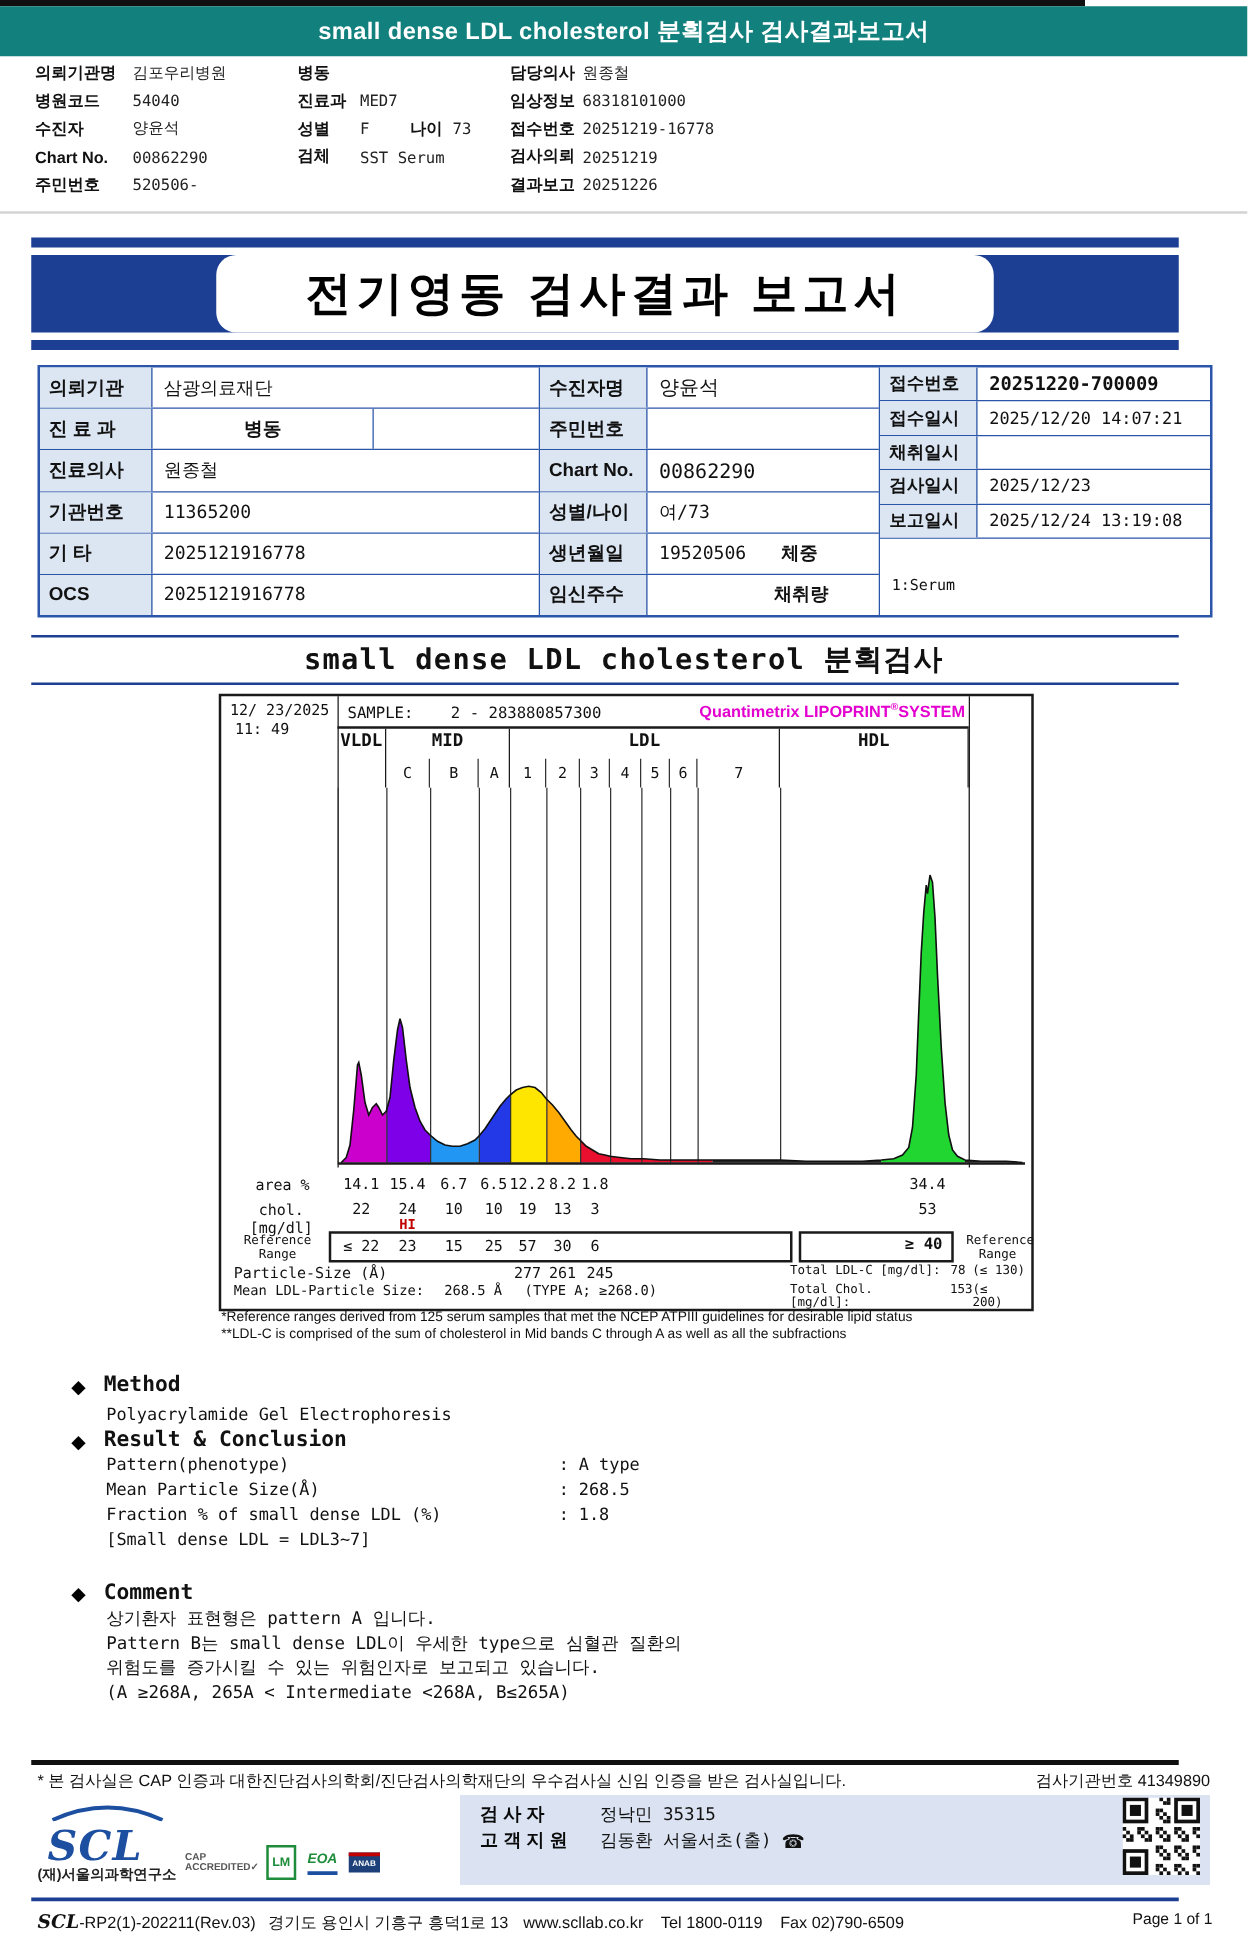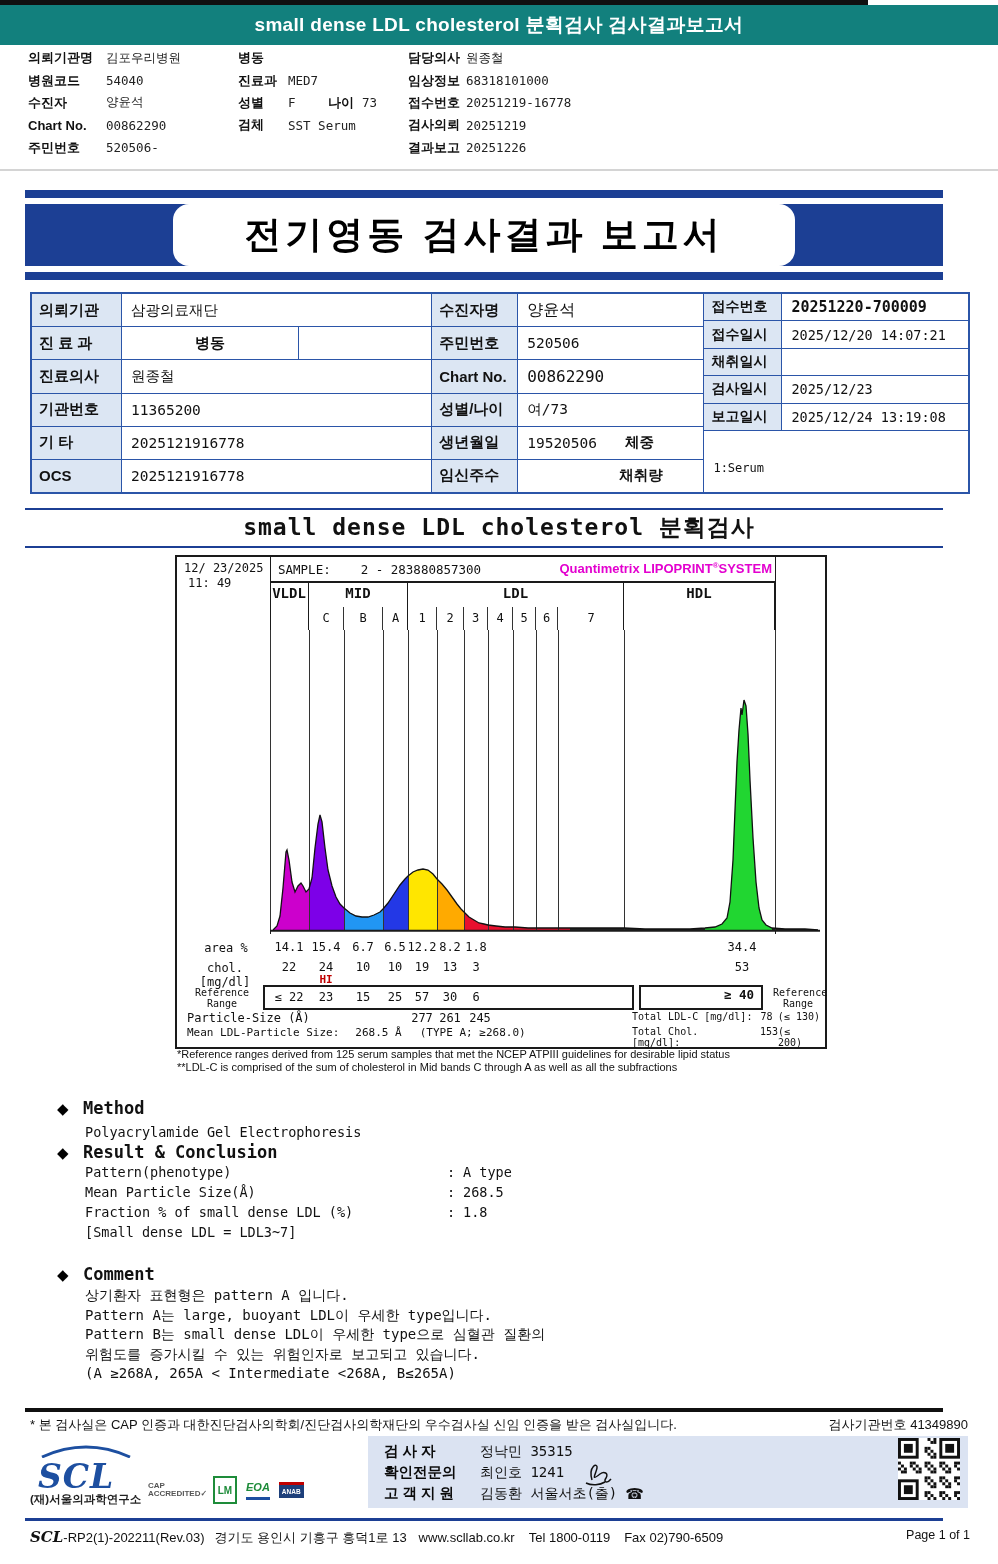--- a/index.html
+++ b/index.html
@@ -221,21 +221,20 @@
         <div class="pval">2025121916778</div>
       </div>
   </div>
   <div class="pg pg2">
     <div class="prow">
         <div class="plabel">수진자명</div>
         <div class="pval" style="font-size:16px">양윤석</div>
       </div>
     <div class="prow">
         <div class="plabel">주민번호</div>
-        <div class="pval">520506</div>
       </div>
     <div class="prow">
         <div class="plabel">Chart No.</div>
         <div class="pval" style="font-size:16px">00862290</div>
       </div>
     <div class="prow">
         <div class="plabel">성별/나이</div>
         <div class="pval">여/73</div>
       </div>
     <div class="prow">
@@ -456,21 +455,20 @@
     <span class="rl">Fraction % of small dense LDL (%)</span>
     <span class="rc">:</span>
     <span>1.8</span>
   </div>
 <div class="sbody" style="left:85px;top:1224px">[Small dense LDL = LDL3~7]</div>
 
 <div class="diamond" style="left:57px;top:1266px">◆</div>
 <div class="shead" style="left:83px;top:1264px">Comment</div>
 <div class="cmt">
   <div>상기환자 표현형은 pattern A 입니다.</div>
-  <div>Pattern A는 large, buoyant LDL이 우세한 type입니다.</div>
   <div>Pattern B는 small dense LDL이 우세한 type으로 심혈관 질환의</div>
   <div>위험도를 증가시킬 수 있는 위험인자로 보고되고 있습니다.</div>
   <div>(A ≥268A, 265A &lt; Intermediate &lt;268A, B≤265A)</div>
 </div>
 
 <div class="blackbar"></div>
 <div class="certline">* 본 검사실은 CAP 인증과 대한진단검사의학회/진단검사의학재단의 우수검사실 신임 인증을 받은 검사실입니다.</div>
 <div class="orgno">검사기관번호 41349890</div>
 
 <div class="scl-wrap">
@@ -485,27 +483,20 @@
   <div class="badge-lm">LM</div>
   <div class="badge-eoa">EOA</div>
   <div class="badge-anab">ANAB</div>
 </div>
 
 <div class="sig-block">
   <div class="sigrow">
       <span class="siglabel">검  사  자</span>
       <span class="sigval">정낙민 35315</span>
     </div>
-  <div class="sigrow">
-      <span class="siglabel">확인전문의</span>
-      <span class="sigval">최인호 1241</span>
-    <svg width="36" height="26" viewBox="0 0 36 26" style="margin-left:14px">
-        <path d="M14,20 C10,6 20,2 19,8 C18,14 12,22 22,14 C26,11 31,13 28,18 C25,22 29,24 33,19 M8,23 C14,26 22,25 27,22" stroke="#111" stroke-width="1.5" fill="none"></path>
-      </svg>
-  </div>
   <div class="sigrow">
       <span class="siglabel">고 객 지 원</span>
       <span class="sigval">김동환 서울서초(출)</span>
       <span style="margin-left:8px;font-size:15px">☎</span>
     </div>
   <svg id="qr-svg" class="qr" width="62" height="62" viewBox="0 0 63 63">
       <rect x="0" y="0" width="63" height="63" fill="#fff"></rect>
       <rect x="0" y="24" width="3" height="3" fill="#111"></rect>
       <rect x="0" y="30" width="3" height="3" fill="#111"></rect>
       <rect x="3" y="27" width="3" height="3" fill="#111"></rect>

